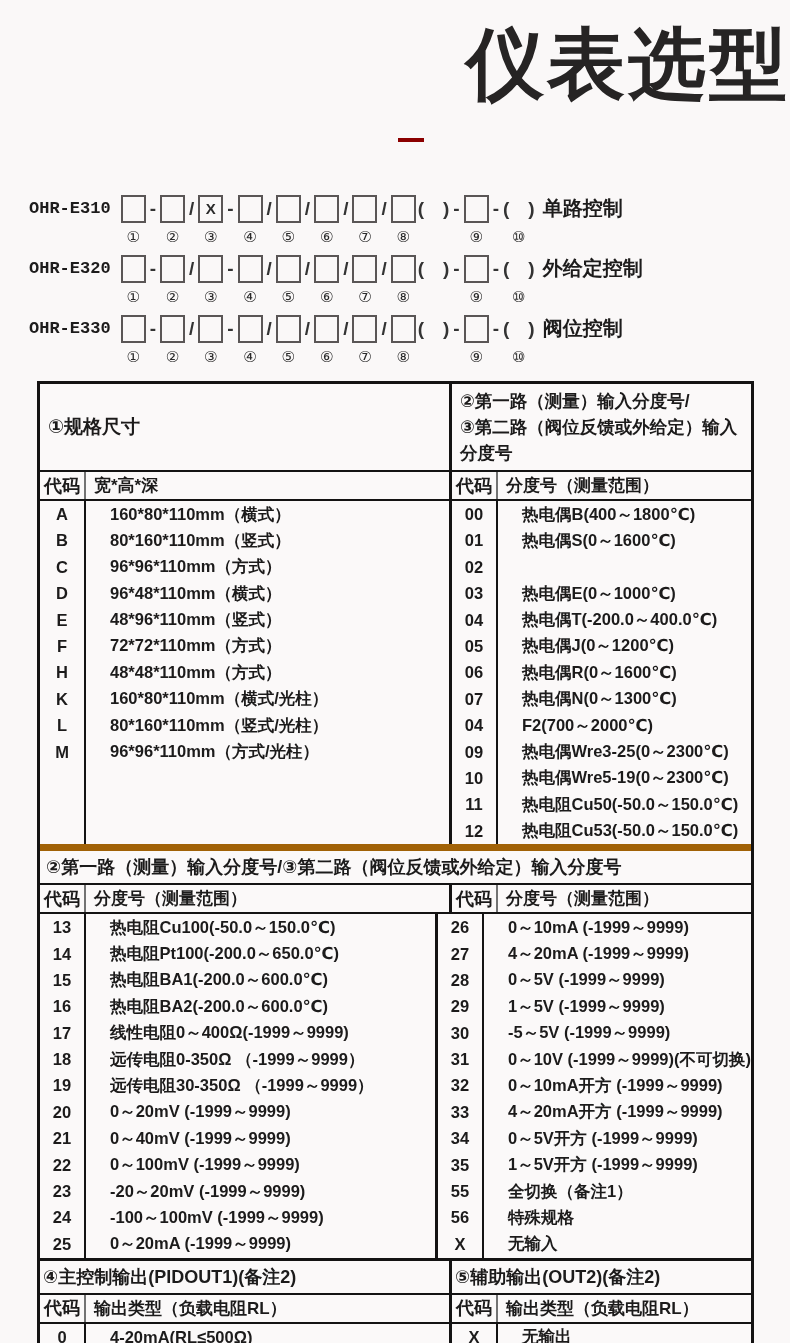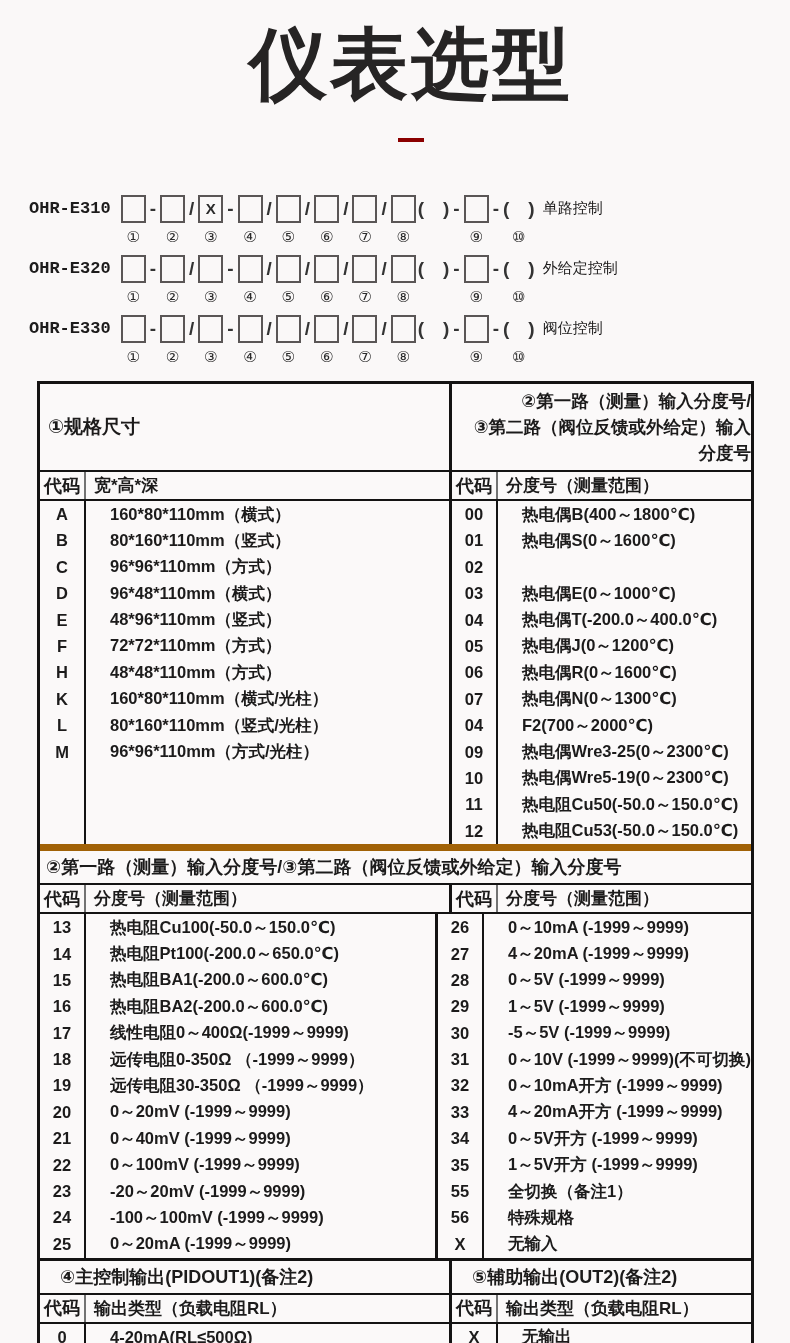--- a/index.html
+++ b/index.html
@@ -5,21 +5,21 @@
   html,body{margin:0;padding:0;}
   body{
     width:790px;height:1343px;overflow:hidden;
     background:#faf8f8;color:#1c1b1b;
     font-family:"Liberation Sans","DejaVu Sans",sans-serif;
     -webkit-font-smoothing:antialiased;
   }
   .page{position:relative;width:790px;height:1343px;}
 
   
-  .title-wrap{padding-top:18px;text-align:center;padding-left:32px;}
+  .title-wrap{padding-top:18px;text-align:right;padding-left:32px;}
   h1.page-title{
     margin:0;font-size:78px;font-weight:900;letter-spacing:3px;
     color:#262424;line-height:1.2;
   }
   .title-underline{width:26px;height:4px;margin:26px auto 0;background:#8b0000;}
 
   
   .models{margin:52px 0 0 28px;}
   .model-row{display:flex;align-items:flex-start;margin-bottom:7px;}
   .unit{display:flex;flex-direction:column;align-items:center;margin:0 1px;}
@@ -29,29 +29,29 @@
     width:21px;height:24px;border:2px solid #5a5656;background:transparent;
     display:flex;align-items:center;justify-content:center;
     font-size:15px;font-weight:bold;color:#2a2a2a;
   }
   .sepc{font-size:19px;font-weight:bold;color:#333;padding:0 2px;}
   .parenc{font-size:19px;font-weight:bold;color:#333;letter-spacing:0;}
   .mname{
     font-family:"Liberation Mono","DejaVu Sans Mono",monospace;
     font-size:17px;font-weight:bold;color:#1d1c1c;padding-right:8px;white-space:nowrap;
   }
-  .msuffix{font-size:15px;font-weight:normal;color:#1d1c1c;padding-left:6px;white-space:nowrap;}
+  .msuffix{font-size:20px;font-weight:bold;color:#1d1c1c;padding-left:6px;white-space:nowrap;}
 
   
   .big-table{
     width:717px;margin:14px 0 0 37px;border:3px solid #141313;
     box-sizing:border-box;background:#fbf9f9;
   }
   .half-left{width:412px;box-sizing:border-box;border-right:3px solid #141313;}
-  .half-right{flex:1;box-sizing:border-box;text-align:right;}
+  .half-right{flex:1;box-sizing:border-box;}
   .flexrow{display:flex;align-items:stretch;}
 
   .s1-header{border-bottom:2px solid #141313;}
   .s1-title-left{display:flex;align-items:center;padding-left:8px;
     font-size:19px;font-weight:bold;}
   .s1-title-right{padding:4px 0 4px 8px;font-size:17.5px;font-weight:bold;line-height:1.5;}
 
   .subhead{display:flex;border-bottom:2px solid #141313;height:27px;font-weight:bold;}
   .subhead .half-left,.subhead .half-right{display:flex;align-items:stretch;}
   .hcode{width:44px;border-right:2px solid #737373;display:flex;align-items:center;
@@ -64,21 +64,21 @@
   .tcode{width:44px;border-right:2px solid #141313;display:flex;align-items:center;
     justify-content:center;font-size:16.5px;font-weight:bold;}
   .tdesc{display:flex;align-items:center;padding-left:24px;font-size:16.5px;
     font-weight:bold;white-space:nowrap;}
 
   .sec-title{
     border-top:7px solid #a16207;border-bottom:2px solid #141313;
     font-size:18px;font-weight:bold;padding:4px 6px;white-space:nowrap;
   }
   .sec3-header{border-top:3px solid #141313;border-bottom:2px solid #141313;display:flex;}
-  .sec3-cell{font-size:18px;font-weight:bold;padding:4px 20px;display:flex;align-items:center;white-space:nowrap;}
+  .sec3-cell{font-size:18px;font-weight:bold;padding:4px 3px;display:flex;align-items:center;white-space:nowrap;}
   .s3 .trow{height:27px;}
 </style>
 </head>
 <body>
 
 <div class="page">
 
   <div class="title-wrap">
     <h1 class="page-title">仪表选型</h1>
     <div class="title-underline"></div>

